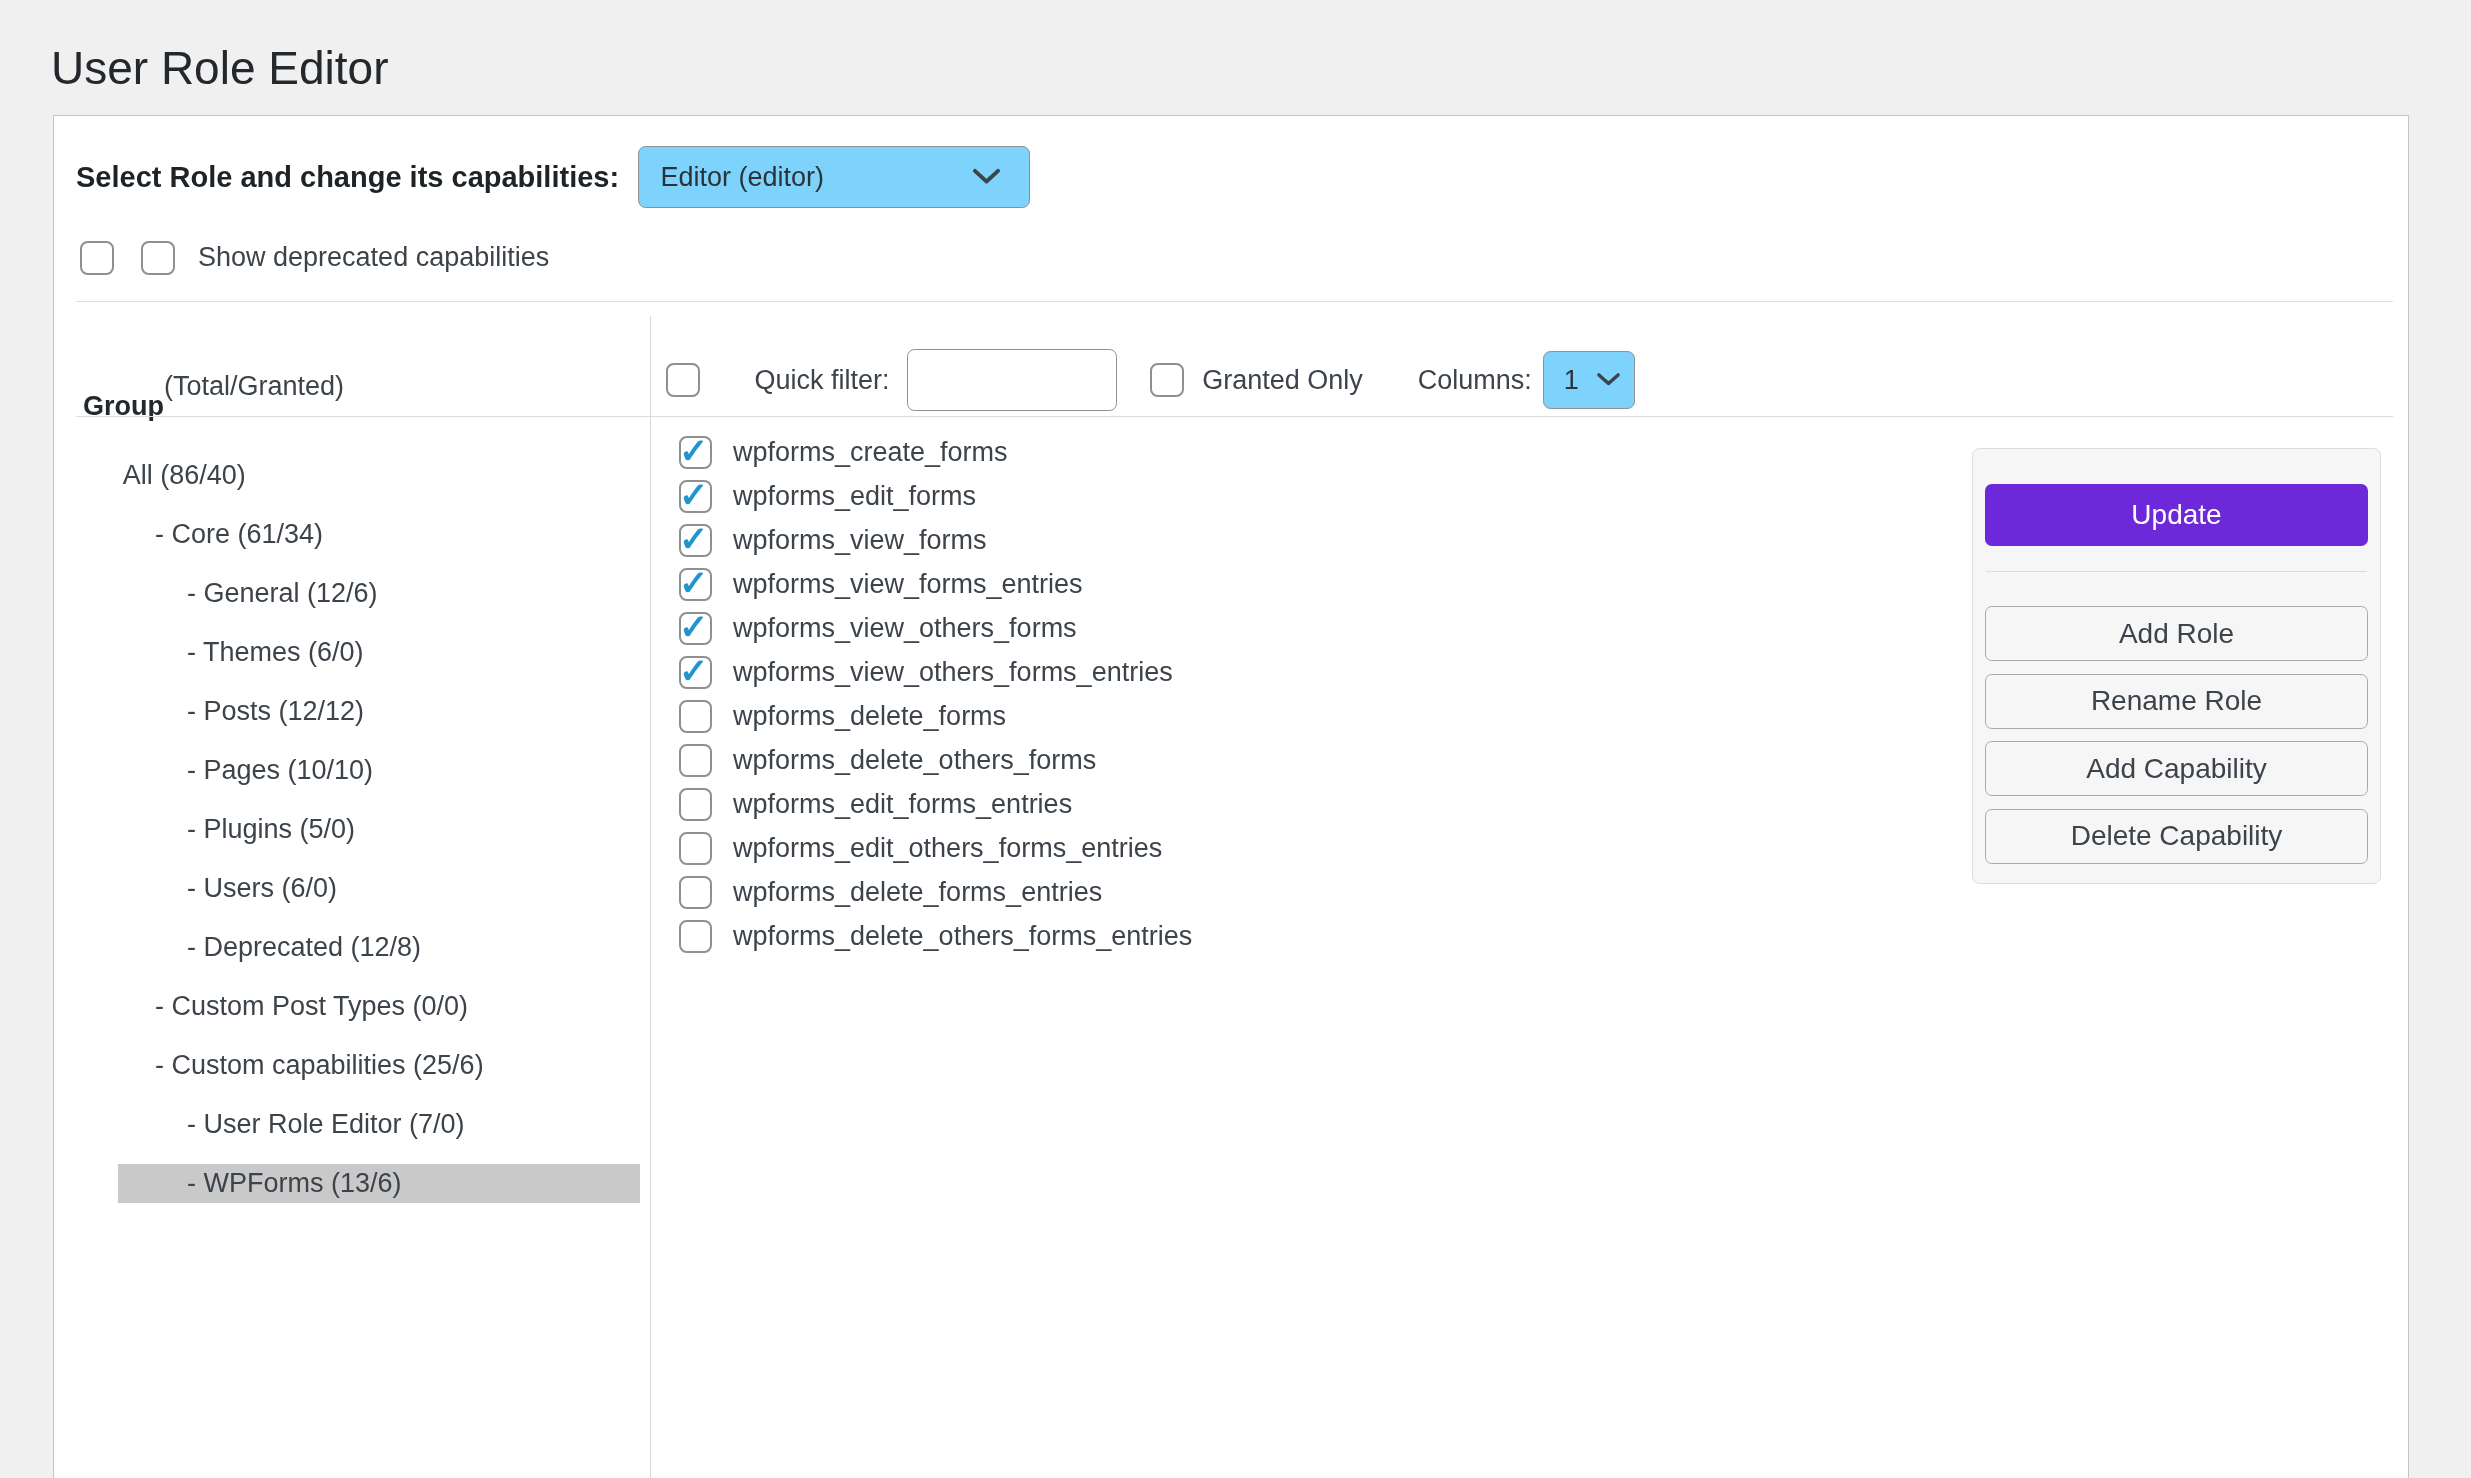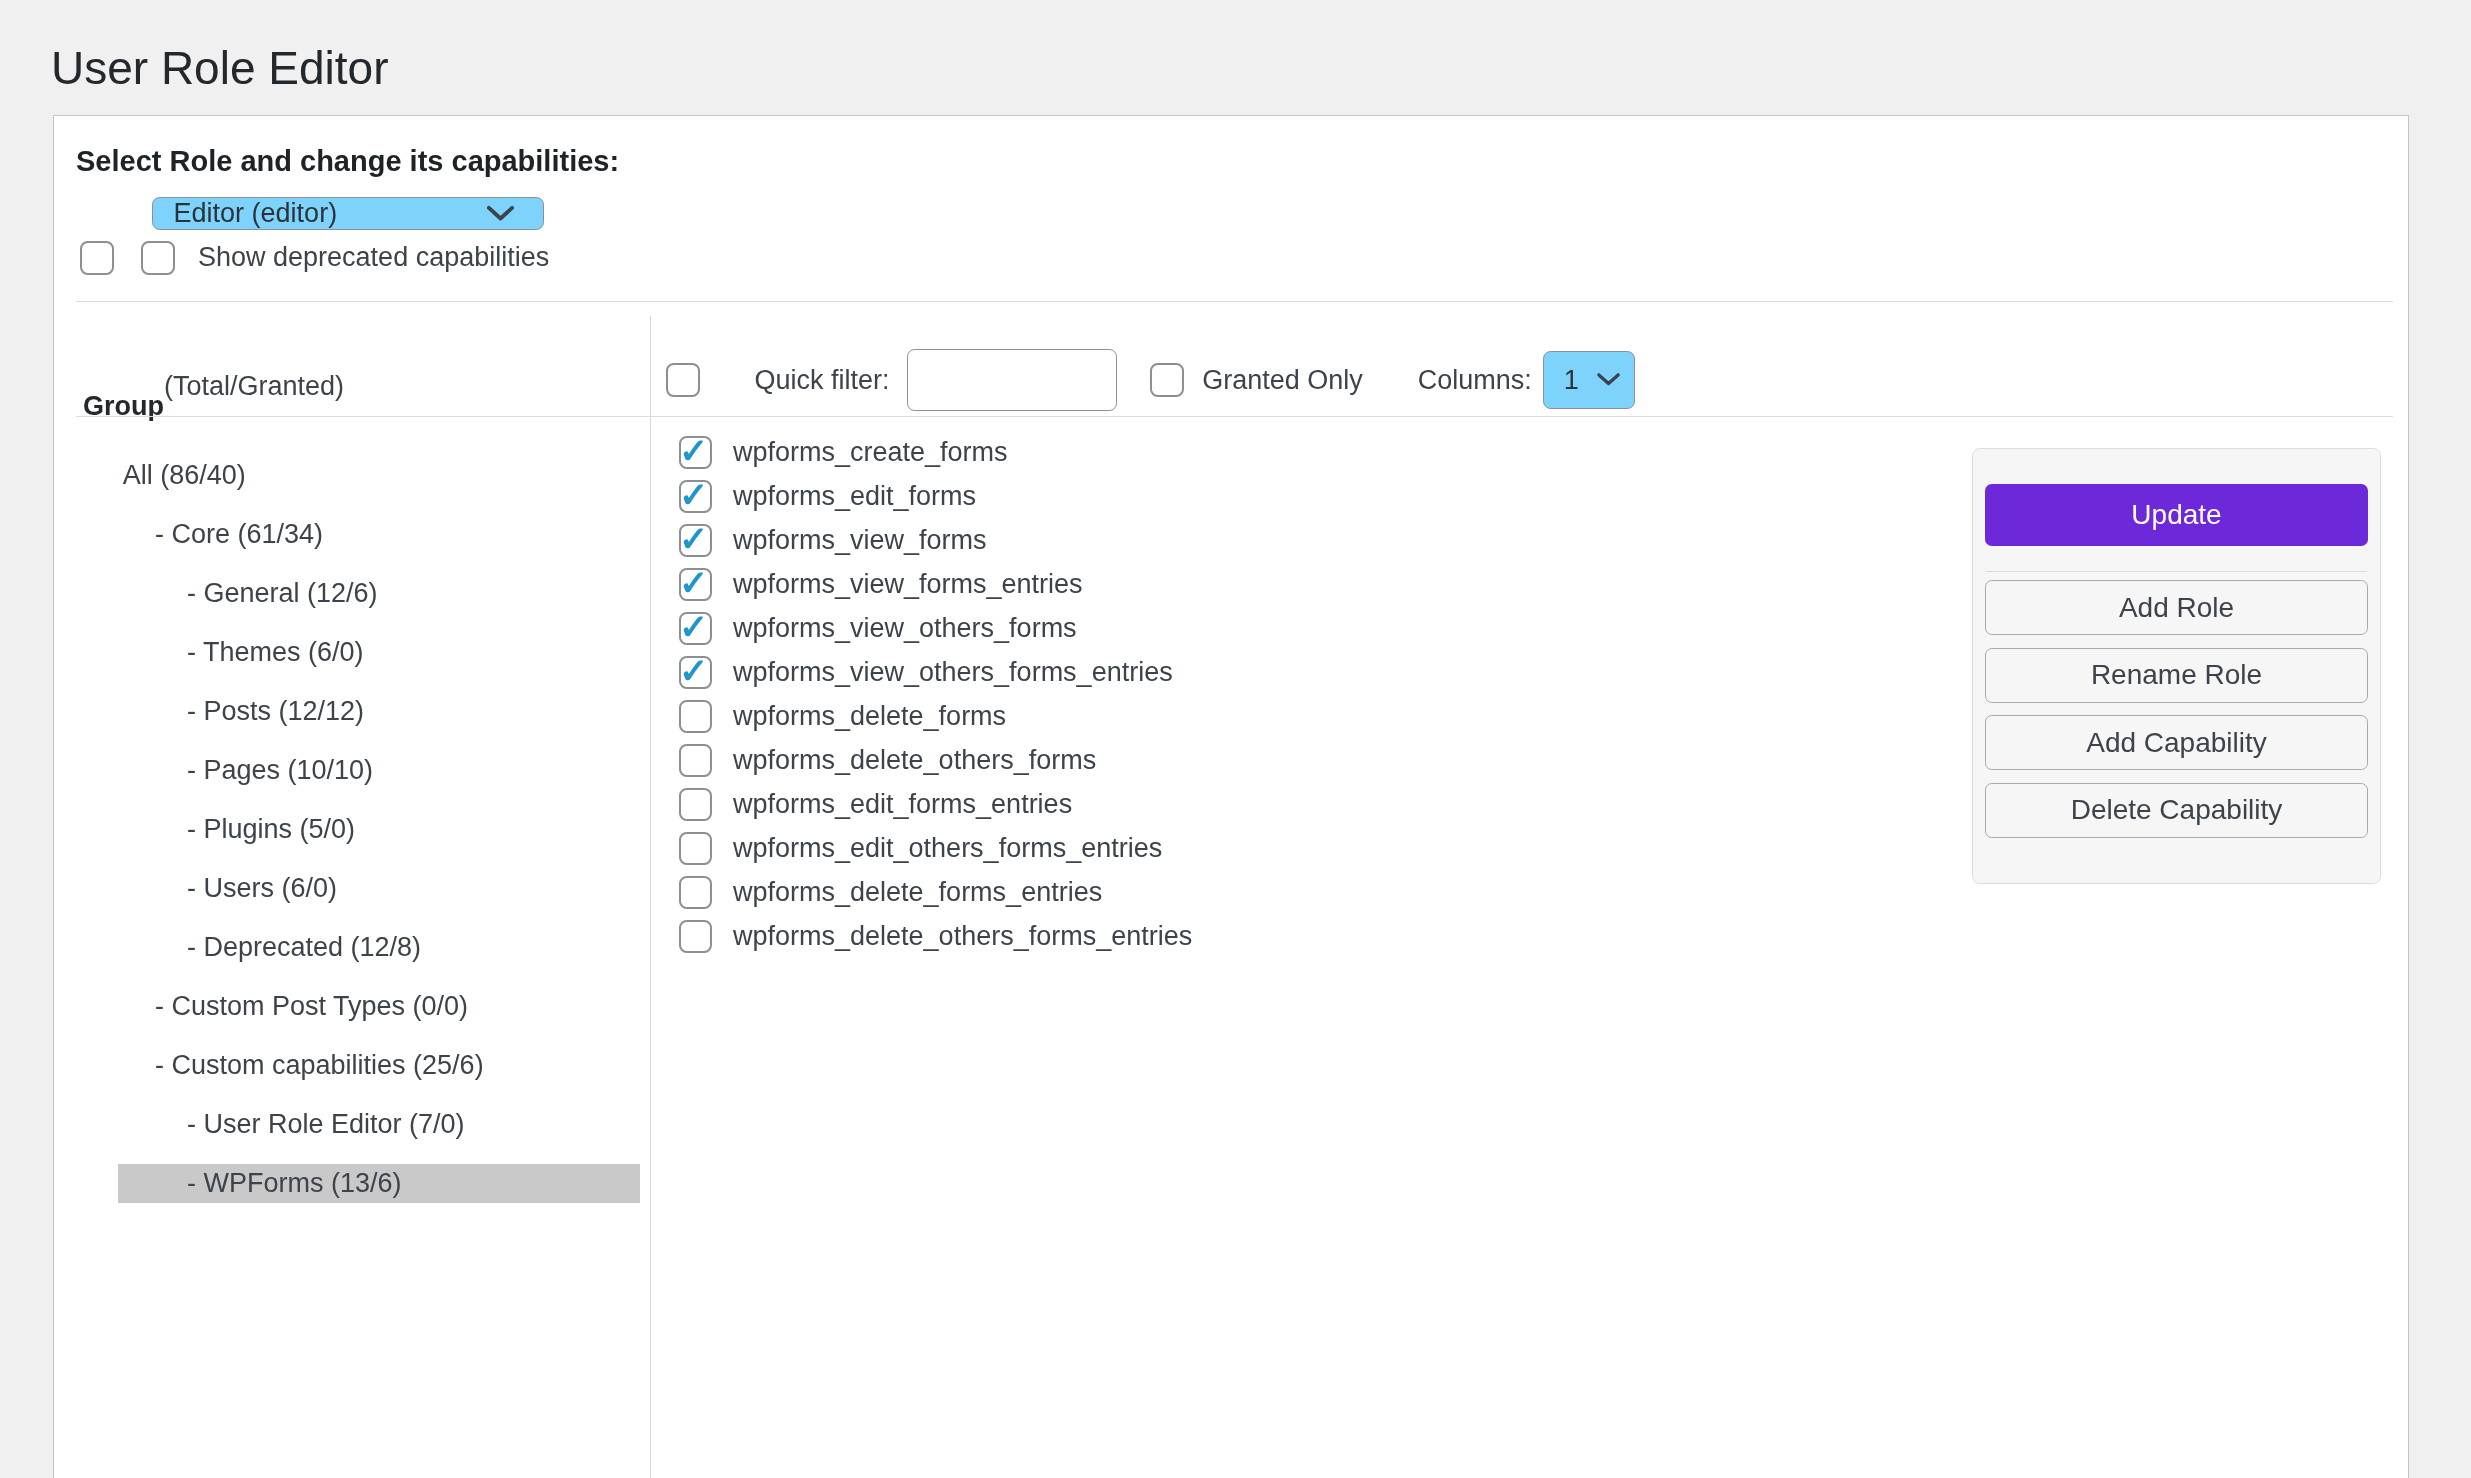--- a/index.html
+++ b/index.html
@@ -14,21 +14,21 @@
     position:absolute;left:51px;top:41px;margin:0;
     font-size:46px;font-weight:400;color:#23282d;letter-spacing:0;
   }
   .panel{
     position:absolute;left:53px;top:115px;width:2356px;bottom:-3.9px;
     background:#ffffff;border:1px solid #c3c4c7;box-sizing:border-box;
   }
   
   .role-row{
     position:absolute;left:22px;top:29px;height:64px;
-    display:flex;align-items:center;gap:19.3px;flex-direction:column;
+    display:flex;align-items:center;gap:19.3px;
   }
   .role-label{font-size:29px;font-weight:700;color:#1d2327;}
   .select{
     box-sizing:border-box;height:62px;
     border:1.9px solid #8c8f94;border-radius:7.7px;background:#7dd3fc;
     display:flex;align-items:center;color:#2c3338;font-size:27px;
     cursor:pointer;
   }
   .role-select{width:392px;padding:0 27px 0 21px;justify-content:space-between;}
   .cols-select{width:92px;padding:0 13.5px 0 19.3px;justify-content:space-between;}
@@ -100,21 +100,21 @@
     border-radius:6.8px;font-family:"Liberation Sans",sans-serif;font-size:28px;
     cursor:pointer;text-align:center;
   }
   .btn-primary{
     margin-top:35px;height:62px;background:#6d28d9;border:none;color:#ffffff;
   }
   .actions-hr{margin:25px 12.6px 0 12.6px;height:1px;background:#dcdcde;}
   .btn-secondary{
     height:55px;background:#f6f6f7;border:1.9px solid #a7aaad;color:#3c434a;margin-top:12.6px;
   }
-  .btn-secondary:first-of-type{margin-top:8px;}
+  .btn-secondary:first-of-type{margin-top:34px;}
 </style>
 </head>
 <body>
 
 <h1 class="page-title">User Role Editor</h1>
 
 <div class="panel">
 
   <div class="role-row">
     <span class="role-label">Select Role and change its capabilities:</span>

